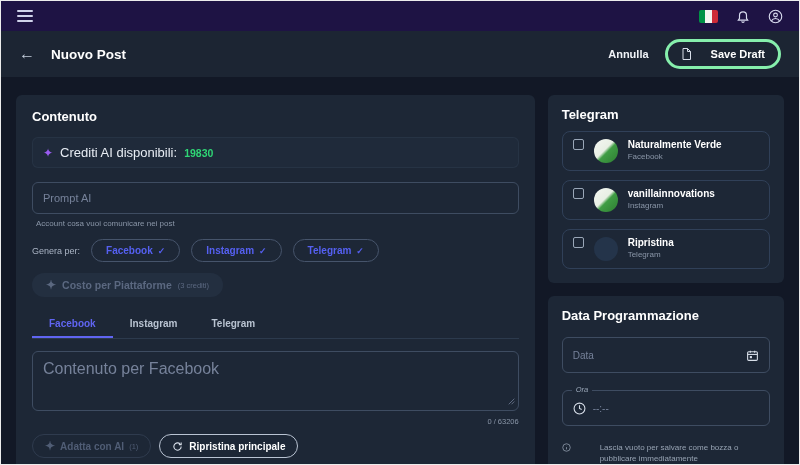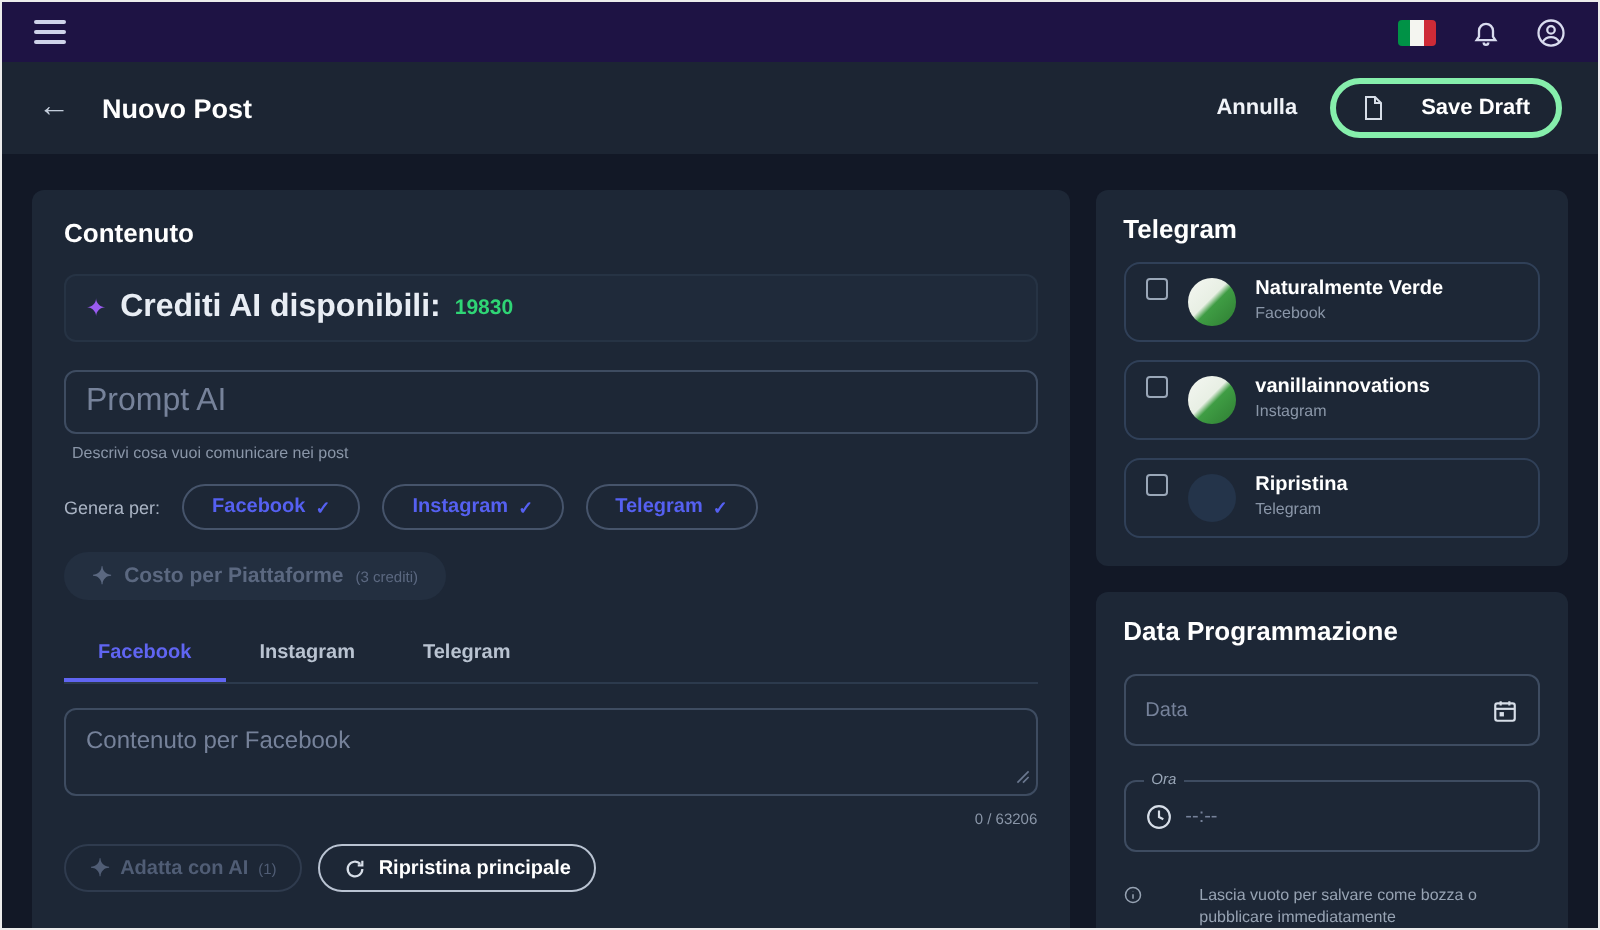--- a/index.html
+++ b/index.html
@@ -45,31 +45,31 @@
   .content-card { padding:14px 16px; height:620px; }
   .card-title { color:#ffffff; font-size:13px; font-weight:bold; }
 
   .credits-banner {
     margin-top:13px; border:1px solid #32405466; background:#1f2a3a;
     border-radius:6px; display:flex; align-items:center; justify-content:space-between;
     padding:7px 10px;
   }
   .credits-left { display:flex; align-items:center; gap:7px; }
   .sparkle { color:#9a5cf0; font-size:12px; line-height:1; }
-  .credits-label { color:#e8edf4; font-size:16px; font-weight:bold; }
+  .credits-label { color:#e8edf4; font-size:13px; font-weight:normal; }
   .credits-value { color:#2fd575; font-size:10.5px; font-weight:bold; }
   .cost-chip {
     border:1px solid #3a4759; border-radius:4px; padding:3px 6px;
     color:#9aa7b8; font-size:7.5px;
   }
 
   .prompt-input {
     margin-top:14px; width:100%; height:32px; background:transparent;
     border:1px solid #3e4c61; border-radius:6px; padding:0 10px;
-    color:#e5eaf2; font-size:16px; outline:none; font-family:"Liberation Sans",sans-serif;
+    color:#e5eaf2; font-size:11px; outline:none; font-family:"Liberation Sans",sans-serif;
   }
   .prompt-input::placeholder { color:#76829a; }
   .helper-text { margin:5px 0 0 4px; color:#8a96a8; font-size:8px; }
 
   .genera-row { margin-top:11px; display:flex; align-items:center; gap:11px; }
   .genera-label { color:#aab4c4; font-size:9px; }
   .chip {
     display:flex; align-items:center; gap:5px; border:1px solid #46546b; border-radius:13px;
     padding:5px 14px; color:#5560f1; font-size:10px; font-weight:bold; cursor:pointer; background:transparent;
   }
@@ -82,22 +82,22 @@
   }
   .gen-platforms-btn .credits-note { font-size:7.5px; font-weight:normal; }
   .gen-platforms-btn .sparkle { color:#5b6880; }
 
   .tabs { margin-top:14px; display:flex; border-bottom:1px solid #2c3a4d; }
   .tab { padding:7px 17px; font-size:10px; font-weight:bold; color:#b9c3d1; cursor:pointer; }
   .tab.active { color:#6065f2; border-bottom:2px solid #6065f2; }
 
   .editor-wrap { position:relative; margin-top:12px; }
   .editor {
-    width:100%; height:44px; background:transparent; border:1px solid #3e4c61; border-radius:6px;
-    padding:8px 10px; color:#e5eaf2; font-size:12px; resize:none; outline:none;
+    width:100%; height:60px; background:transparent; border:1px solid #3e4c61; border-radius:6px;
+    padding:8px 10px; color:#e5eaf2; font-size:16px; resize:none; outline:none;
     font-family:"Liberation Sans",sans-serif;
   }
   .editor::placeholder { color:#76829a; }
   .resize-glyph { position:absolute; right:4px; bottom:6px; color:#6b7890; }
   .char-count { margin-top:2px; text-align:right; color:#8a96a8; font-size:7.5px; }
 
   .actions-row { margin-top:8px; display:flex; gap:8px; }
   .adapt-btn {
     display:flex; align-items:center; gap:5px; border:1px solid #2f3b4e; border-radius:14px;
     padding:5px 12px; color:#505d75; font-size:10px; font-weight:bold; background:transparent; cursor:default;
@@ -200,21 +200,21 @@
 
       <div class="credits-banner">
         <div class="credits-left">
           <span class="sparkle">✦</span>
           <span class="credits-label">Crediti AI disponibili:</span>
           <span class="credits-value">19830</span>
         </div>
       </div>
 
       <input class="prompt-input" placeholder="Prompt AI" style="">
-      <div class="helper-text">Descrivi cosa vuoi comunicare nei post</div>
+      <div class="helper-text">Account cosa vuoi comunicare nei post</div>
 
       <div class="genera-row">
         <span class="genera-label">Genera per:</span>
         <button class="chip">
           <span>Facebook</span>
           <span class="check">✓</span>
         </button>
         <button class="chip">
           <span>Instagram</span>
           <span class="check">✓</span>

